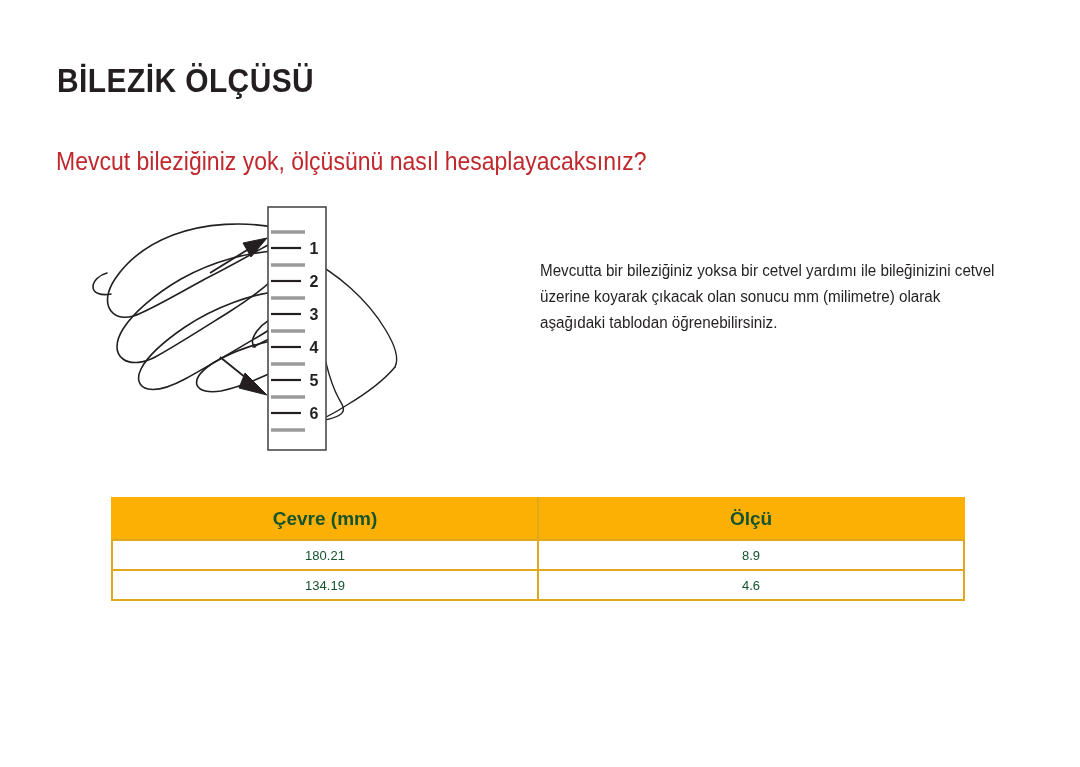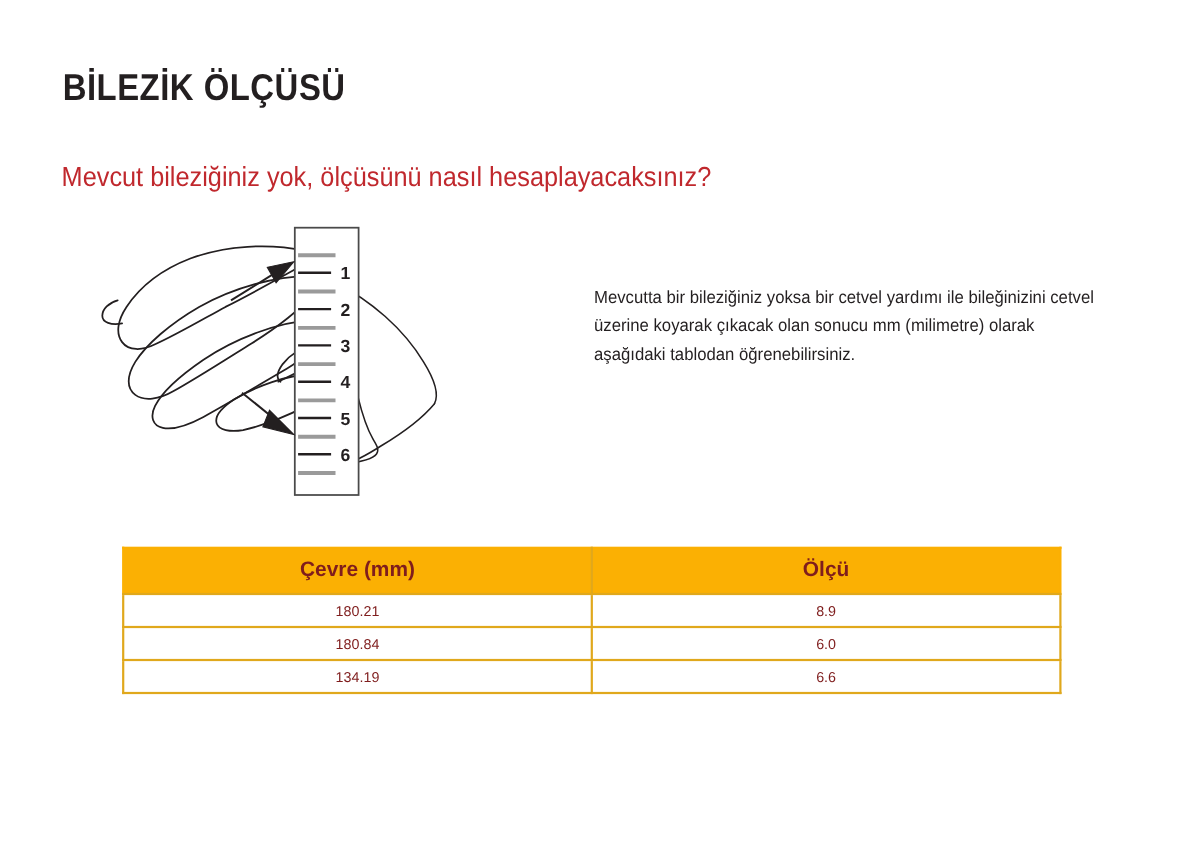--- a/index.html
+++ b/index.html
@@ -85,21 +85,21 @@
   table.size-table {
     width: 100%;
     border-collapse: collapse;
     table-layout: fixed;
     font-family: "Liberation Sans", sans-serif;
   }
   table.size-table th,
   table.size-table td {
     border: 2px solid #e0a81c;
     text-align: center;
-    color: #7f1d1d;
+    color: #14532d;
   }
   table.size-table th {
     background: #fbb003;
     font-size: 19px;
     font-weight: bold;
     height: 40px;
     padding: 0;
     border-color: #fbb003;
     border-bottom-color: #e0a81c;
   }
@@ -210,22 +210,18 @@
         <th>Çevre (mm)</th>
         <th>Ölçü</th>
       </tr>
     </thead>
     <tbody>
       <tr>
         <td>180.21</td>
         <td>8.9</td>
       </tr>
       <tr>
-        <td>180.84</td>
-        <td>6.0</td>
-      </tr>
-      <tr>
         <td>134.19</td>
-        <td>6.6</td>
+        <td>4.6</td>
       </tr>
     </tbody>
   </table>
 </div>
 
 </body></html>

